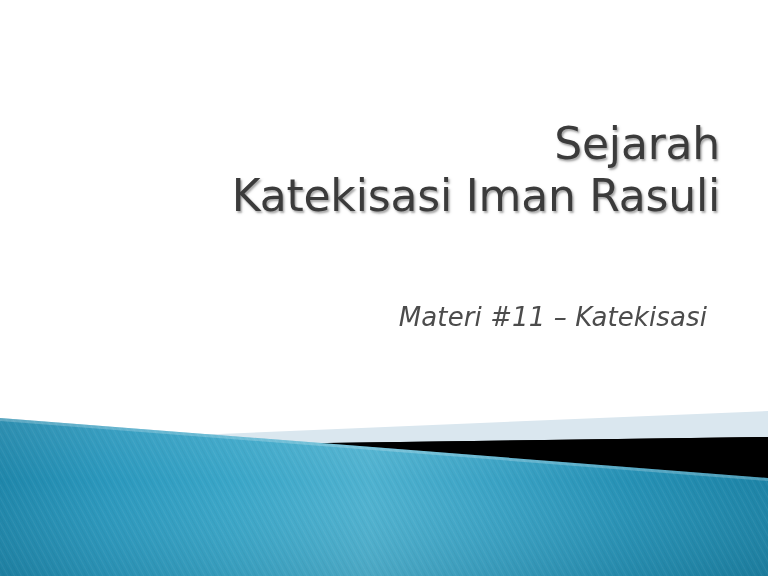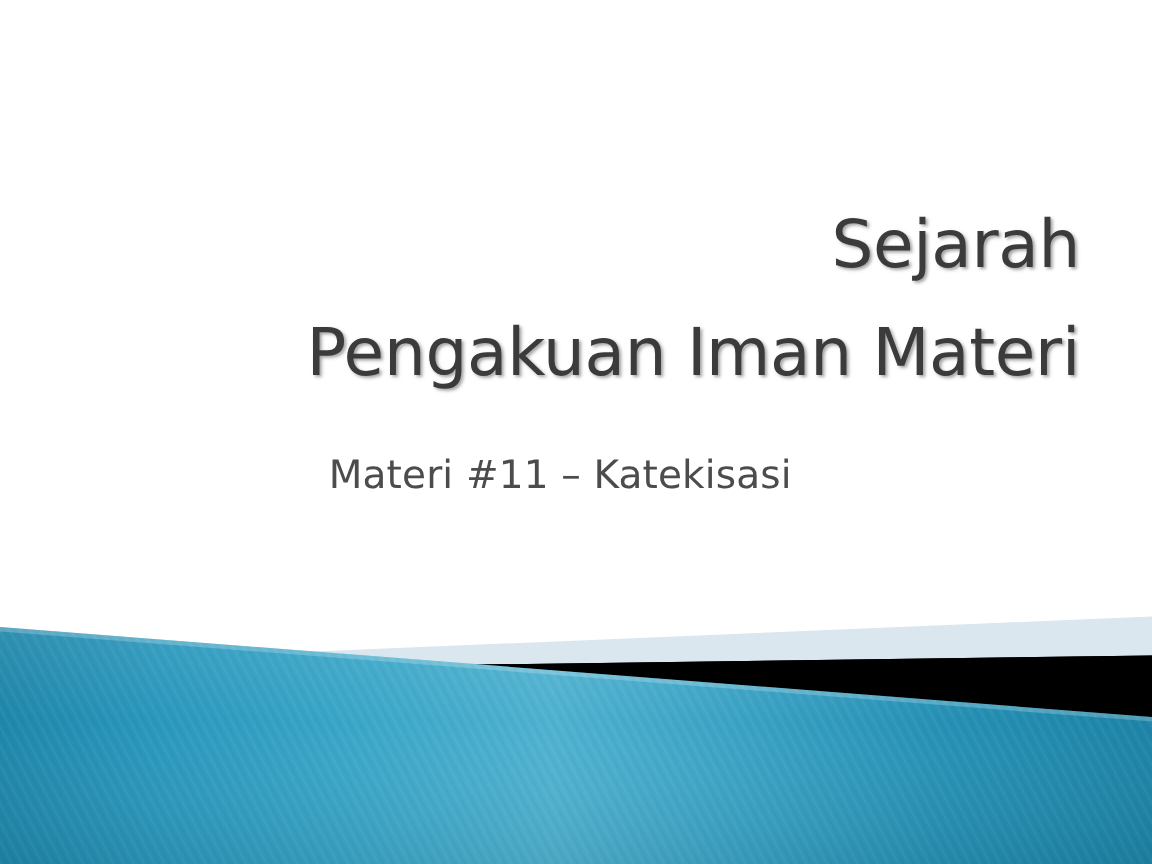--- a/index.html
+++ b/index.html
@@ -41,30 +41,30 @@
   .title-line {
     display: block;
     font-family: "DejaVu Sans", sans-serif;
     font-size: 44px;
     font-weight: 400;
     line-height: 52px;
     color: #3b3b3b;
     letter-spacing: -0.2px;
     text-shadow: 1.5px 1.5px 2.2px rgba(90, 90, 90, 0.55);
     white-space: nowrap;
-    margin-top: 20px;
   }
 
   
   #subtitle-block {
     position: absolute;
     left: 40px;
     top: 300px;
     width: 667px;
-    text-align: center;
+    text-align: right;
+    font-style: italic;
   }
 
   #subtitle-text {
     font-family: "DejaVu Sans", sans-serif;
     font-size: 26px;
     font-weight: 400;
     line-height: 34px;
     color: #4c4c4c;
     letter-spacing: 0.1px;
     white-space: nowrap;
@@ -110,20 +110,20 @@
     <g clip-path="url(#tealClip)">
       <rect x="0" y="400" width="768" height="180" fill="url(#weave)"></rect>
       <rect x="0" y="400" width="768" height="180" fill="url(#tealGradV)"></rect>
     </g>
 
     <polygon points="0,418 768,478 768,481 0,421" fill="#ffffff" opacity="0.22"></polygon>
   </svg>
 
   <div id="title-block">
     <span class="title-line">Sejarah</span>
-    <span class="title-line">Pengakuan Iman Materi</span>
+    <span class="title-line">Katekisasi Iman Rasuli</span>
   </div>
 
   <div id="subtitle-block">
     <span id="subtitle-text">Materi #11 – Katekisasi</span>
   </div>
 
 </div>
 
 </body></html>

